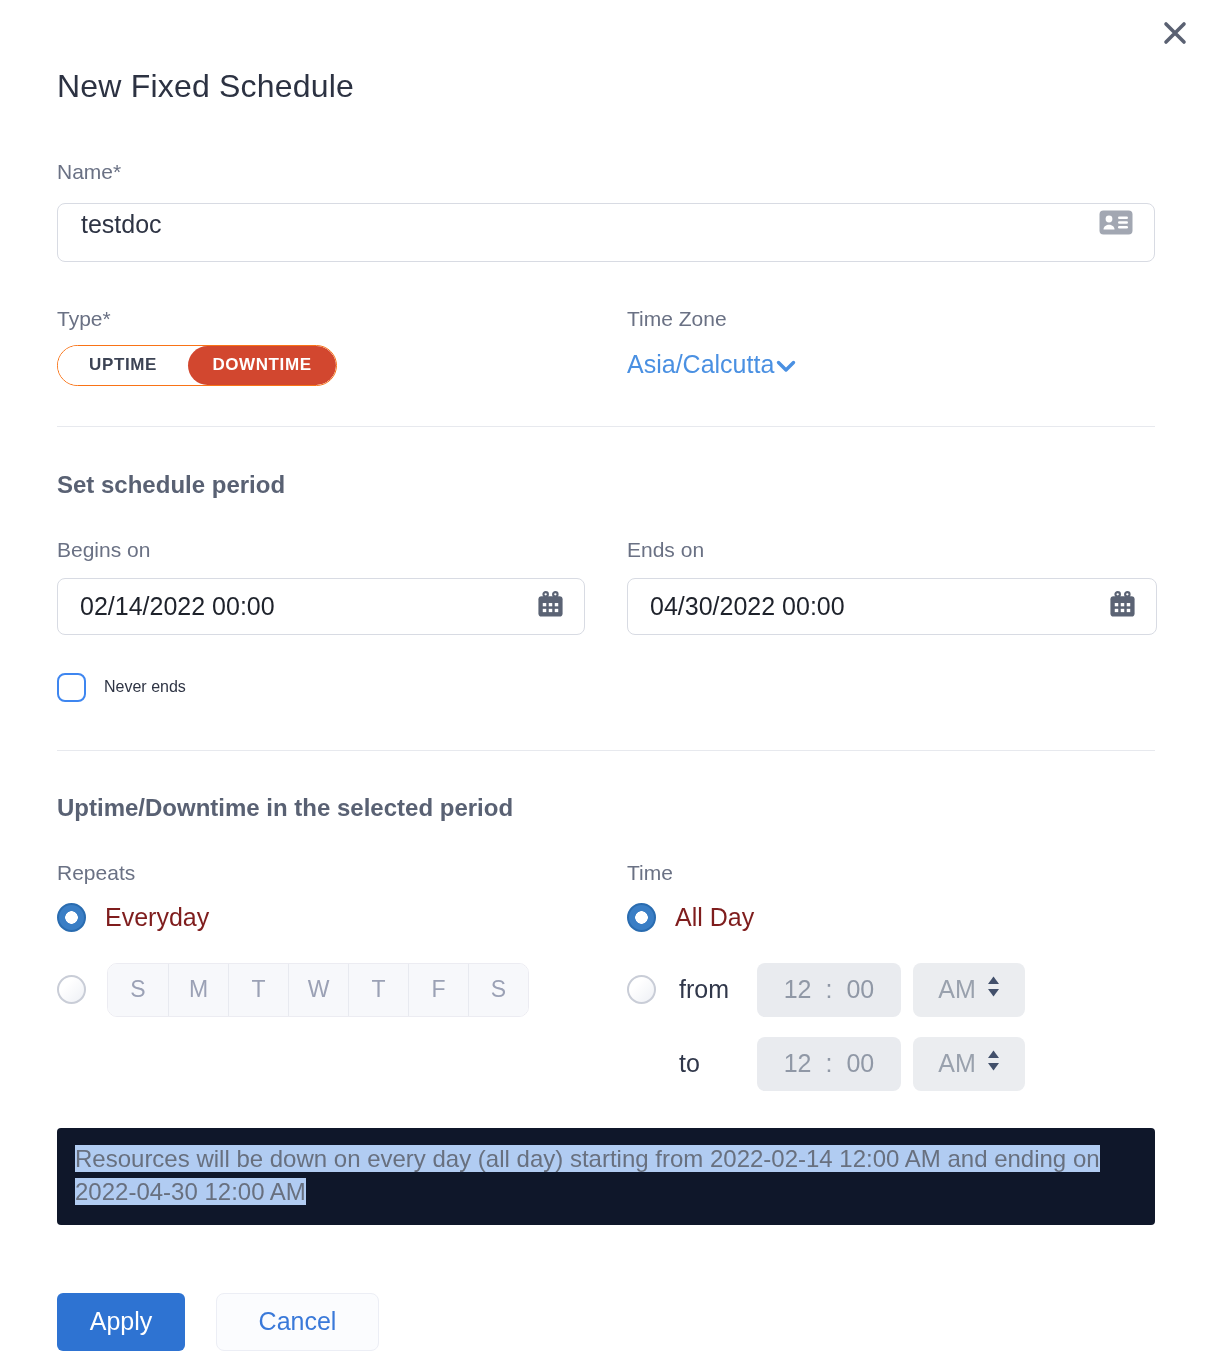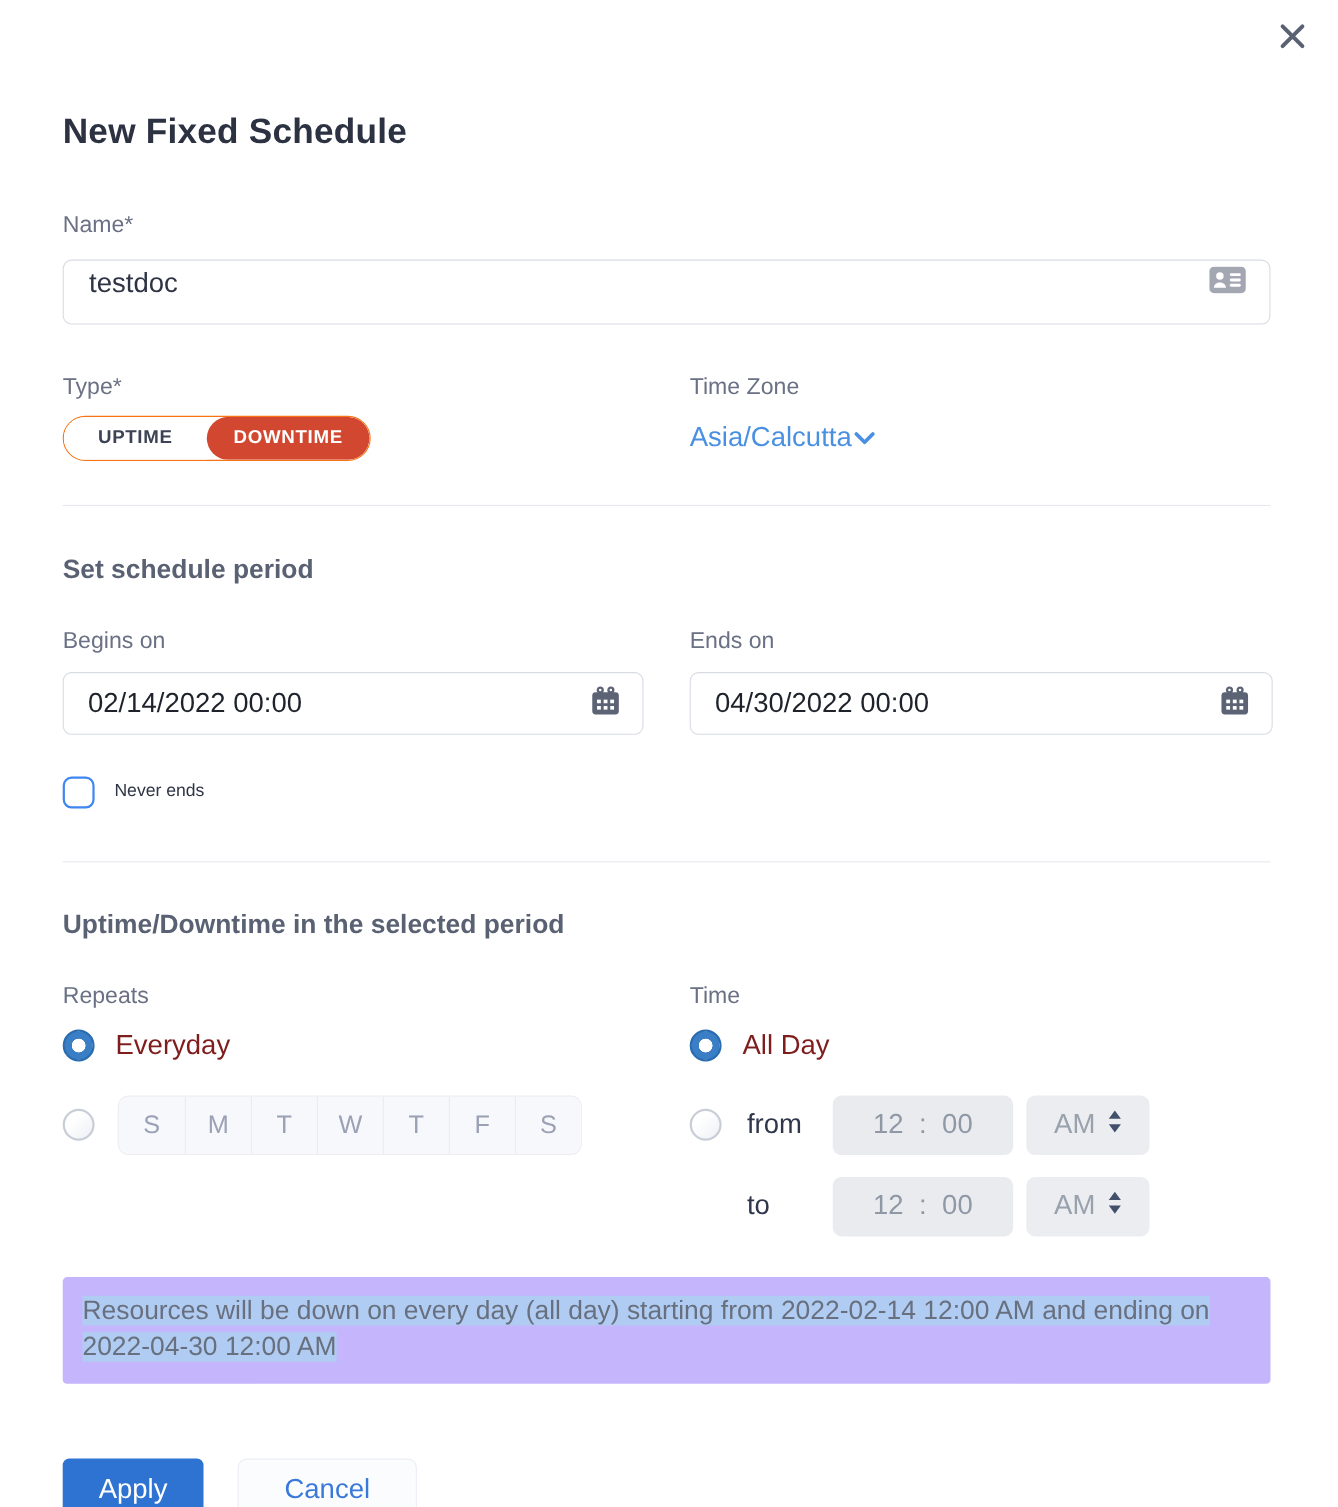--- a/index.html
+++ b/index.html
@@ -15,22 +15,22 @@
   
   .close-btn {
     position: absolute; top: 20px; right: 27px;
     width: 28px; height: 28px;
     background: none; border: none; cursor: pointer;
     display: flex; align-items: center; justify-content: center;
   }
 
   
   .title {
-    padding-top: 102px;
-    font-size: 32px; font-weight: 700; line-height: 1.08;
+    padding-top: 69px;
+    font-size: 32px; font-weight: 400; line-height: 1.08;
     color: #2c3242; letter-spacing: 0.2px;
   }
 
   .field-label { font-size: 21px; line-height: 24px; color: #6a7184; font-weight: 400; }
 
   
   .name-label { margin-top: 56px; }
   .text-input {
     margin-top: 19px; height: 59px;
     border: 1px solid #d8dbe3; border-radius: 8px;
@@ -106,33 +106,33 @@
     display: flex; align-items: center; justify-content: center;
     font-size: 23px; color: #9ba1b5; border-left: 1px solid #e8eaf0; cursor: pointer;
   }
   .day-cell:first-child { border-left: none; }
 
   .from-row { margin-top: 28px; display: flex; align-items: center; height: 54px; }
   .to-row { margin-top: 20px; display: flex; align-items: center; height: 54px; padding-left: 52px; }
   .fromto-label { width: 78px; font-size: 25px; color: #30374a; }
   .from-row .radio { margin-right: 23px; }
   .time-box {
-    width: 164px; height: 54px; background: #e9ebef; border-radius: 8px;
+    width: 144px; height: 54px; background: #e9ebef; border-radius: 8px;
     display: flex; align-items: center; justify-content: center; gap: 14px;
     font-size: 25px; color: #9098a6; cursor: pointer;
   }
   .ampm-box {
     margin-left: 12px; width: 112px; height: 54px; background: #ebedf0; border-radius: 8px;
     display: flex; align-items: center; justify-content: center; gap: 11px;
     font-size: 25px; color: #99a1ad; cursor: pointer;
   }
 
   
   .summary {
-    margin-top: 37px; background: #c4b5fd; border-radius: 4px;
+    margin-top: 37px; background: #0f172a; border-radius: 4px;
     padding: 14px 18px 17px; font-size: 24px; line-height: 33px; color: #68707f;
   }
   .summary .highlight { background: #b1ccf2; }
 
   
   .actions { margin-top: 68px; display: flex; align-items: center; gap: 31px; }
   .apply-btn {
     width: 128px; height: 58px; background: #2e73d2; color: #fff;
     border: none; border-radius: 6px; font-size: 25px; cursor: pointer;
     font-family: "Liberation Sans", sans-serif;

